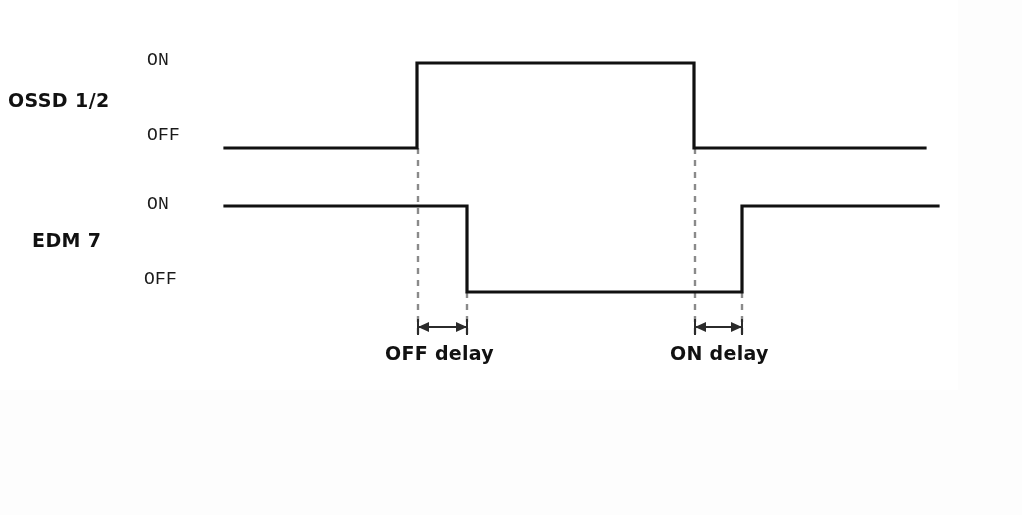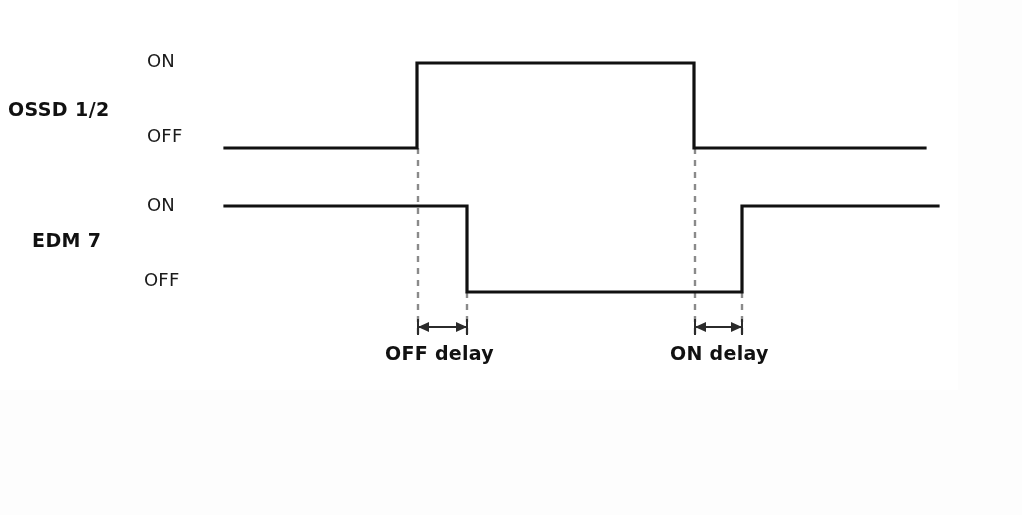--- a/index.html
+++ b/index.html
@@ -30,20 +30,21 @@
     color: #111111;
     white-space: nowrap;
     letter-spacing: 0.4px;
   }
   .lvl-label {
     position: absolute;
     font-size: 18px;
     color: #1a1a1a;
     white-space: nowrap;
     letter-spacing: 0.2px;
+    font-family: Liberation Mono, monospace;
   }
   .delay-label {
     position: absolute;
     font-weight: bold;
     font-size: 19px;
     color: #111111;
     white-space: nowrap;
     letter-spacing: 0.3px;
   }
   #wave-svg {
@@ -79,21 +80,21 @@
         <polygon points="467,327 456,322 456,332" fill="#2b2b2b"></polygon>
         <line x1="467" x2="467" y1="319" y2="335" stroke="#2b2b2b" stroke-width="2"></line>
         <line x1="695" x2="742" y1="327" y2="327" stroke="#2b2b2b" stroke-width="2"></line>
         <polygon points="695,327 706,322 706,332" fill="#2b2b2b"></polygon>
         <line x1="695" x2="695" y1="319" y2="335" stroke="#2b2b2b" stroke-width="2"></line>
         <polygon points="742,327 731,322 731,332" fill="#2b2b2b"></polygon>
         <line x1="742" x2="742" y1="319" y2="335" stroke="#2b2b2b" stroke-width="2"></line>
       </g>
   </svg>
 
-  <div class="sig-label" id="sig-0" style="left: 8px; top: 98px; text-align: center;">OSSD 1/2</div>
+  <div class="sig-label" id="sig-0" style="left: 8px; top: 89px; text-align: center;">OSSD 1/2</div>
   <div class="sig-label" id="sig-1" style="left: 32px; top: 229px;">EDM 7</div>
 
   <div class="lvl-label" id="lvl-0" style="left: 147px; top: 50px;">ON</div>
   <div class="lvl-label" id="lvl-1" style="left: 147px; top: 125px;">OFF</div>
   <div class="lvl-label" id="lvl-2" style="left: 147px; top: 194px;">ON</div>
   <div class="lvl-label" id="lvl-3" style="left: 144px; top: 269px;">OFF</div>
 
   <div class="delay-label" id="dly-1" style="left: 670px; top: 342px;">ON delay</div>
   <div class="delay-label" id="dly-0" style="left: 385px; top: 342px;">OFF delay</div>
 

